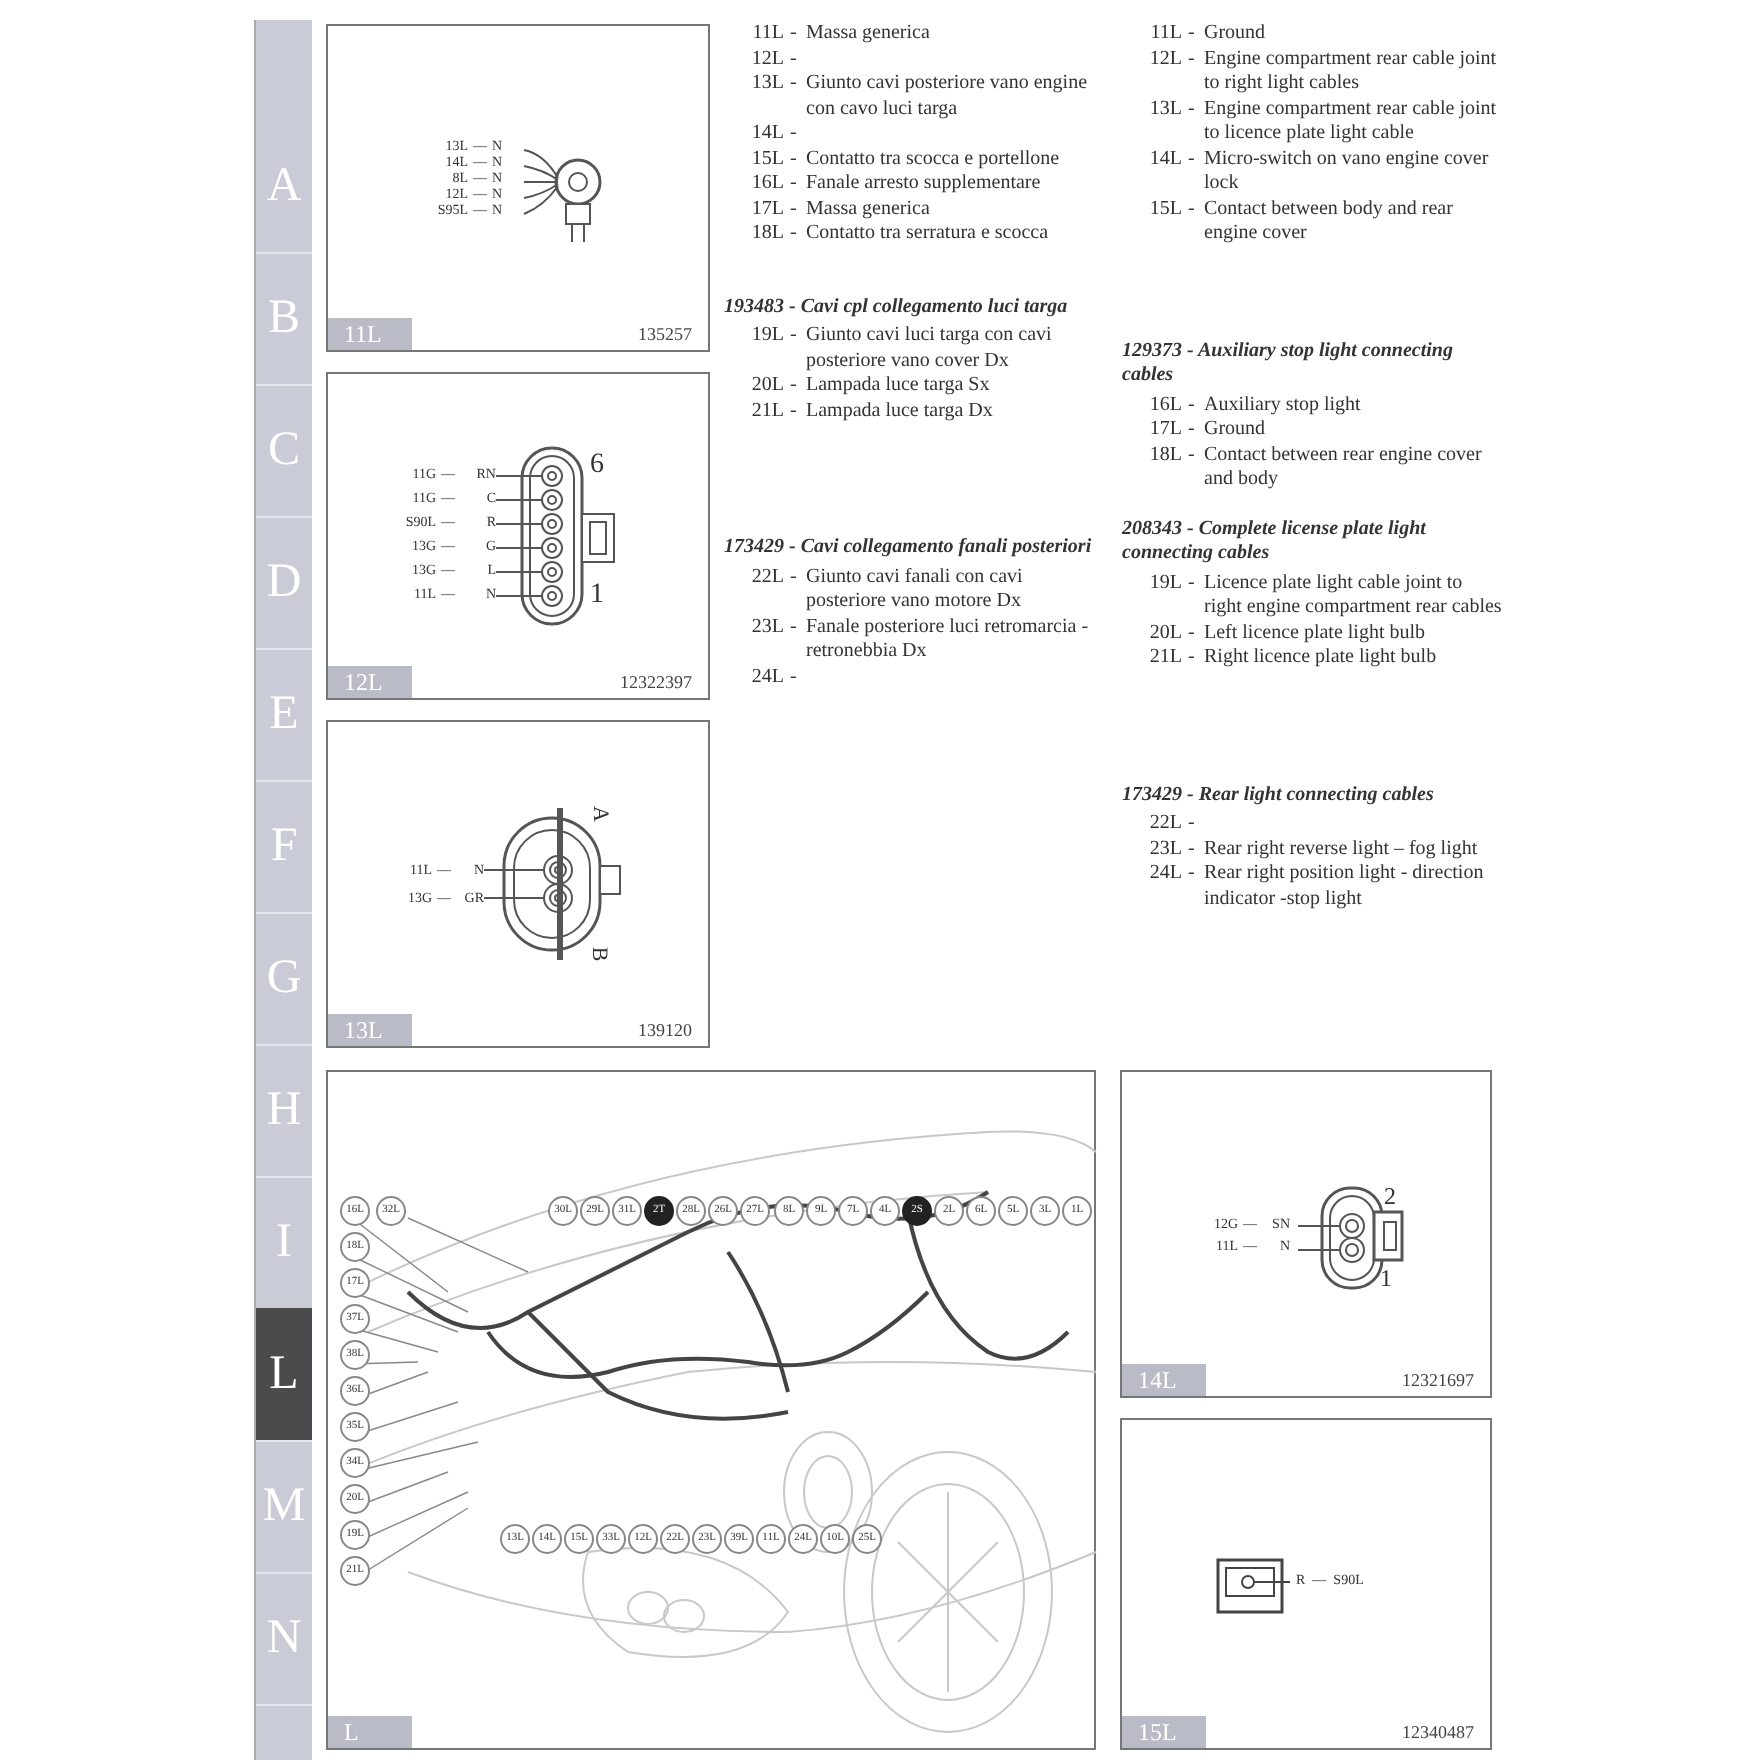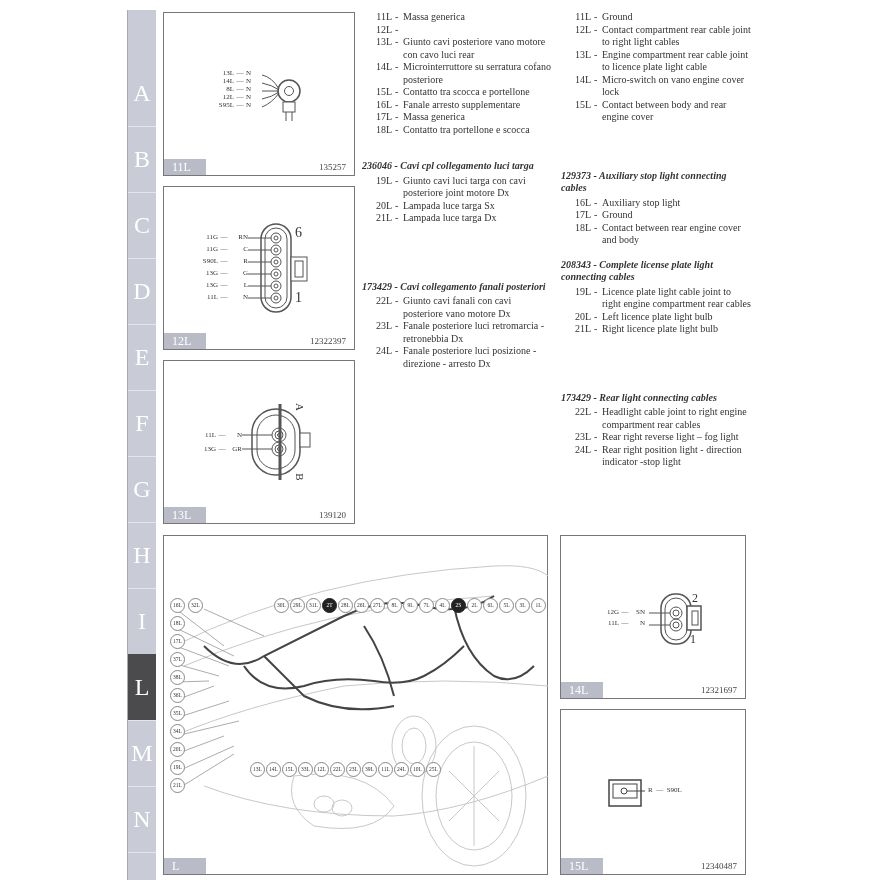--- a/index.html
+++ b/index.html
@@ -193,54 +193,53 @@
       <span class="dash">-</span>
       <span class="desc">Massa generica</span>
     </div>
   <div class="row">
       <span class="code">12L</span>
       <span class="dash">-</span>
     </div>
   <div class="row">
       <span class="code">13L</span>
       <span class="dash">-</span>
-      <span class="desc">Giunto cavi posteriore vano motore con cavo luci rear</span>
+      <span class="desc">Giunto cavi posteriore vano engine con cavo luci targa</span>
     </div>
   <div class="row">
       <span class="code">14L</span>
       <span class="dash">-</span>
-      <span class="desc">Microinterruttore su serratura cofano posteriore</span>
     </div>
   <div class="row">
       <span class="code">15L</span>
       <span class="dash">-</span>
       <span class="desc">Contatto tra scocca e portellone</span>
     </div>
 
   <div class="row">
       <span class="code">16L</span>
       <span class="dash">-</span>
       <span class="desc">Fanale arresto supplementare</span>
     </div>
   <div class="row">
       <span class="code">17L</span>
       <span class="dash">-</span>
       <span class="desc">Massa generica</span>
     </div>
   <div class="row">
       <span class="code">18L</span>
       <span class="dash">-</span>
-      <span class="desc">Contatto tra portellone e scocca</span>
-    </div>
-
-  <div class="hd" style="margin-top:24px">236046 - Cavi cpl collegamento luci targa</div>
+      <span class="desc">Contatto tra serratura e scocca</span>
+    </div>
+
+  <div class="hd" style="margin-top:24px">193483 - Cavi cpl collegamento luci targa</div>
   <div class="row">
       <span class="code">19L</span>
       <span class="dash">-</span>
-      <span class="desc">Giunto cavi luci targa con cavi posteriore joint motore Dx</span>
+      <span class="desc">Giunto cavi luci targa con cavi posteriore vano cover Dx</span>
     </div>
   <div class="row">
       <span class="code">20L</span>
       <span class="dash">-</span>
       <span class="desc">Lampada luce targa Sx</span>
     </div>
   <div class="row">
       <span class="code">21L</span>
       <span class="dash">-</span>
       <span class="desc">Lampada luce targa Dx</span>
@@ -253,34 +252,33 @@
       <span class="desc">Giunto cavi fanali con cavi posteriore vano motore Dx</span>
     </div>
   <div class="row">
       <span class="code">23L</span>
       <span class="dash">-</span>
       <span class="desc">Fanale posteriore luci retromarcia - retronebbia Dx</span>
     </div>
   <div class="row">
       <span class="code">24L</span>
       <span class="dash">-</span>
-      <span class="desc">Fanale posteriore luci posizione - direzione - arresto Dx</span>
     </div>
 </div>
 
 <div class="txt" style="left:561px;top:11px;width:190px">
   <div class="row">
       <span class="code">11L</span>
       <span class="dash">-</span>
       <span class="desc">Ground</span>
     </div>
   <div class="row">
       <span class="code">12L</span>
       <span class="dash">-</span>
-      <span class="desc">Contact compartment rear cable joint to right light cables</span>
+      <span class="desc">Engine compartment rear cable joint to right light cables</span>
     </div>
   <div class="row">
       <span class="code">13L</span>
       <span class="dash">-</span>
       <span class="desc">Engine compartment rear cable joint to licence plate light cable</span>
     </div>
   <div class="row">
       <span class="code">14L</span>
       <span class="dash">-</span>
       <span class="desc">Micro-switch on vano engine cover lock</span>
@@ -322,21 +320,20 @@
   <div class="row">
       <span class="code">21L</span>
       <span class="dash">-</span>
       <span class="desc">Right licence plate light bulb</span>
     </div>
 
   <div class="hd" style="margin-top:56px">173429 - Rear light connecting cables</div>
   <div class="row">
       <span class="code">22L</span>
       <span class="dash">-</span>
-      <span class="desc">Headlight cable joint to right engine compartment rear cables</span>
     </div>
   <div class="row">
       <span class="code">23L</span>
       <span class="dash">-</span>
       <span class="desc">Rear right reverse light – fog light</span>
     </div>
   <div class="row">
       <span class="code">24L</span>
       <span class="dash">-</span>
       <span class="desc">Rear right position light - direction indicator -stop light</span>

